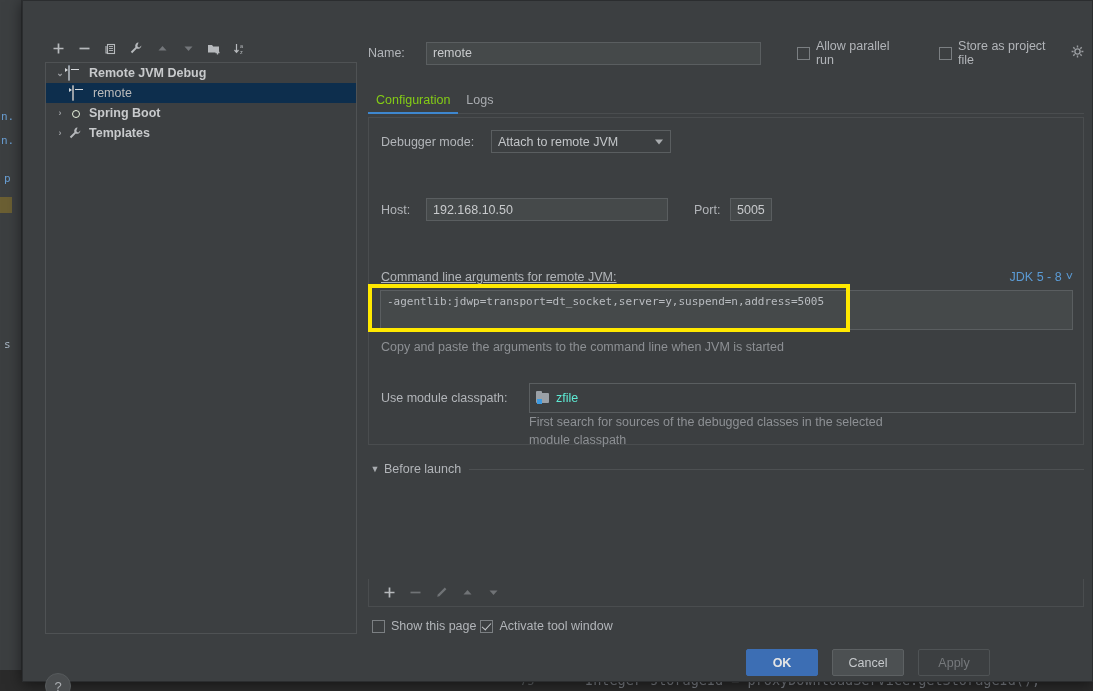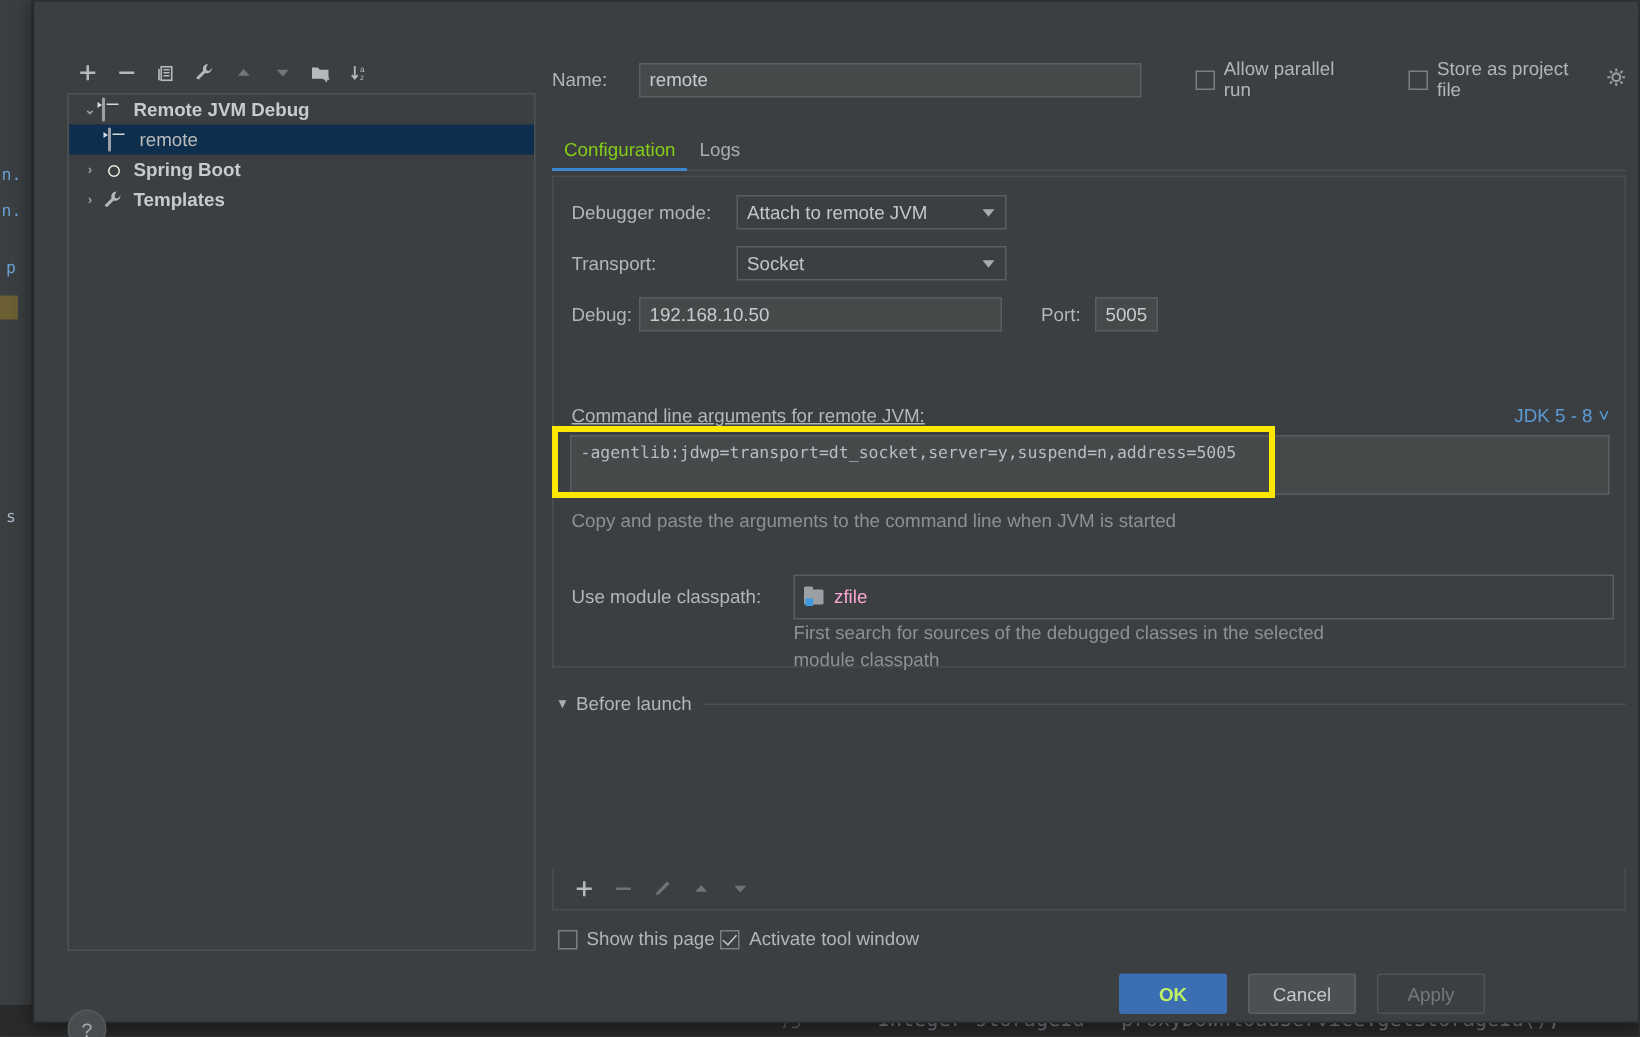--- a/index.html
+++ b/index.html
@@ -324,21 +324,21 @@
   #classpath-row {
     position: absolute; left: 12px; top: 265px;
     width: 695px; display: flex; align-items: center;
   }
   #classpath-label { font-size: 12.5px; color: #b2b5b9; width: 148px; }
   #classpath-combo {
     flex: 1; height: 24px;
     background: #3c3f41; border: 1px solid #5a5e60;
     display: flex; align-items: center;
     padding: 14px 6px; position: relative;
-    color: #f9a8d4; font-size: 12.5px;
+    color: #5eead4; font-size: 12.5px;
   }
   .ic-module {
     width: 14px; height: 12px; margin-right: 6px;
     position: relative; flex: 0 0 14px;
   }
   .ic-module .folder {
     position: absolute; left: 0; top: 1px;
     width: 13px; height: 10px;
     background: #9aa0a6; border-radius: 1px;
   }
@@ -400,21 +400,21 @@
     display: flex; align-items: center; gap: 14px;
   }
   .btn {
     height: 27px; min-width: 72px;
     display: flex; align-items: center; justify-content: center;
     font-size: 12.5px;
     border-radius: 2px;
     padding: 0 14px;
   }
   .btn.primary {
-    background: #3c6eb4; border: 1px solid #3c6eb4; color: #bef264; font-weight: bold;
+    background: #3c6eb4; border: 1px solid #3c6eb4; color: #e5e5e5; font-weight: bold;
   }
   .btn.normal {
     background: #4c5052; border: 1px solid #5d6163; color: #c6c9cc;
   }
   .btn.disabled {
     background: #42464800; border: 1px solid #4f5355; color: #76797c;
   }
 </style>
 </head>
 <body>
@@ -560,30 +560,23 @@
     <div id="config-card">
 
       <div class="frow" style="left:12px; top:12px;">
         <span class="flabel" style="width:110px;">Debugger mode:</span>
         <span class="combo" style="width:180px;">
           <span>Attach to remote JVM</span>
           <i class="arrow"></i>
         </span>
       </div>
 
-      <div class="frow" style="left:12px; top:46px;">
-        <span class="flabel" style="width:110px;">Transport:</span>
-        <span class="combo" style="width:180px;">
-          <span>Socket</span>
-          <i class="arrow"></i>
-        </span>
-      </div>
 
       <div class="frow" style="left:12px; top:80px;">
-        <span class="flabel" style="width:45px;">Debug:</span>
+        <span class="flabel" style="width:45px;">Host:</span>
         <span class="tfield" style="width:242px;">192.168.10.50</span>
         <span class="flabel" style="margin-left:26px; width:36px;">Port:</span>
         <span class="tfield" style="width:42px;">5005</span>
       </div>
 
       <div id="cmd-label">Command line arguments for remote JVM:</div>
       <div id="jdk-select">
         <span>JDK 5 - 8</span>
         <span>˅</span>
       </div>

